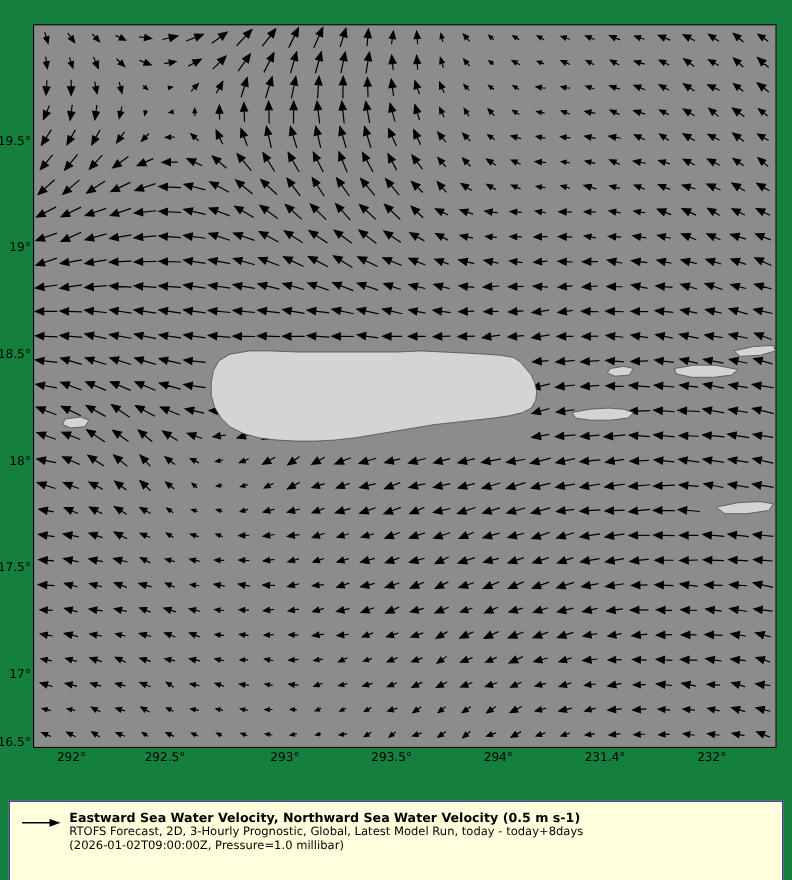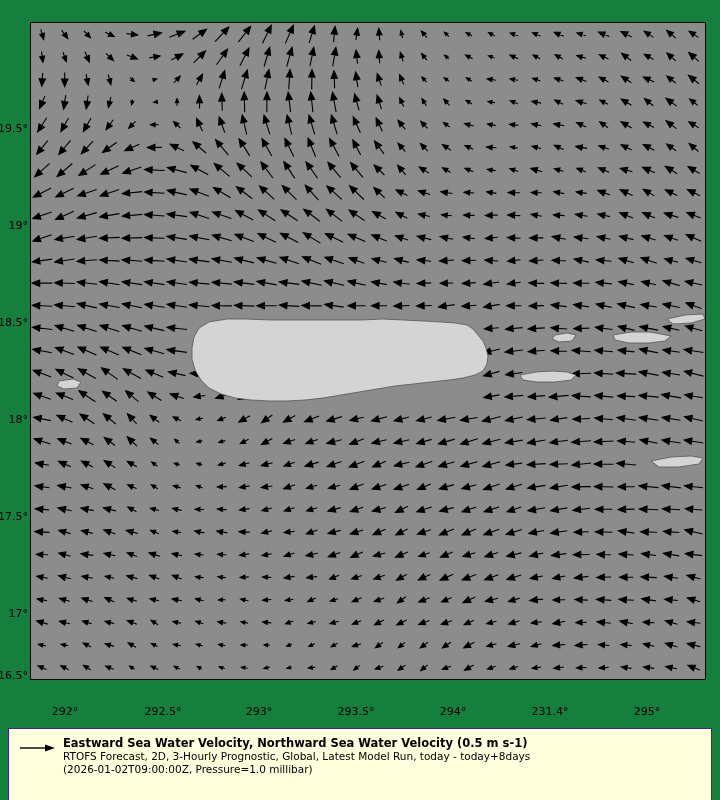--- a/index.html
+++ b/index.html
@@ -63,21 +63,20 @@
     top: 22px;
     width: 28px;
     height: 658px;
   }
   #x-axis {
     position: absolute;
     left: 30px;
     top: 682px;
     width: 678px;
     height: 18px;
-    margin-top: 23px;
   }
   .x-tick {
     transform: translateX(-50%);
     top: 0;
   }
 
   
   #caption {
     position: absolute;
     left: 8px;
@@ -154,26 +153,26 @@
       <path fill="#d4d4d4" stroke="#555" stroke-width="0.8" d="M636,296 L654,292 L672,291 L674,296 L660,300 L642,301 Z"></path>
 
       <path fill="#d4d4d4" stroke="#555" stroke-width="0.8" d="M620,438 L640,434 L660,433 L672,435 L668,441 L648,444 L628,444 Z"></path>
 
       <path fill="#d4d4d4" stroke="#555" stroke-width="0.8" d="M28,358 L42,356 L50,359 L46,365 L33,366 L26,363 Z"></path>
     </svg>
   </div>
 
   <div id="x-axis">
     <div class="tick-label x-tick" style="left:35px">292°</div>
-    <div class="tick-label x-tick" style="left:133px">292.5°</div>
+    <div class="tick-label x-tick" style="left:120px">292.5°</div>
     <div class="tick-label x-tick" style="left:229px">293°</div>
     <div class="tick-label x-tick" style="left:326px">293.5°</div>
     <div class="tick-label x-tick" style="left:423px">294°</div>
     <div class="tick-label x-tick" style="left:520px">231.4°</div>
-    <div class="tick-label x-tick" style="left:617px">295°</div>
+    <div class="tick-label x-tick" style="left:617px">232°</div>
   </div>
 
   <div id="caption">
     <div id="caption-inner">
       <svg id="ref-arrow" viewBox="0 0 36 10">
         <line x1="1" y1="5" x2="28" y2="5" stroke="#000" stroke-width="1.4"></line>
         <polygon points="36,5 26,1.5 26,8.5" fill="#000"></polygon>
       </svg>
       <div id="caption-text">
         <div id="caption-title">Eastward Sea Water Velocity, Northward Sea Water Velocity (0.5 m s-1)</div>

